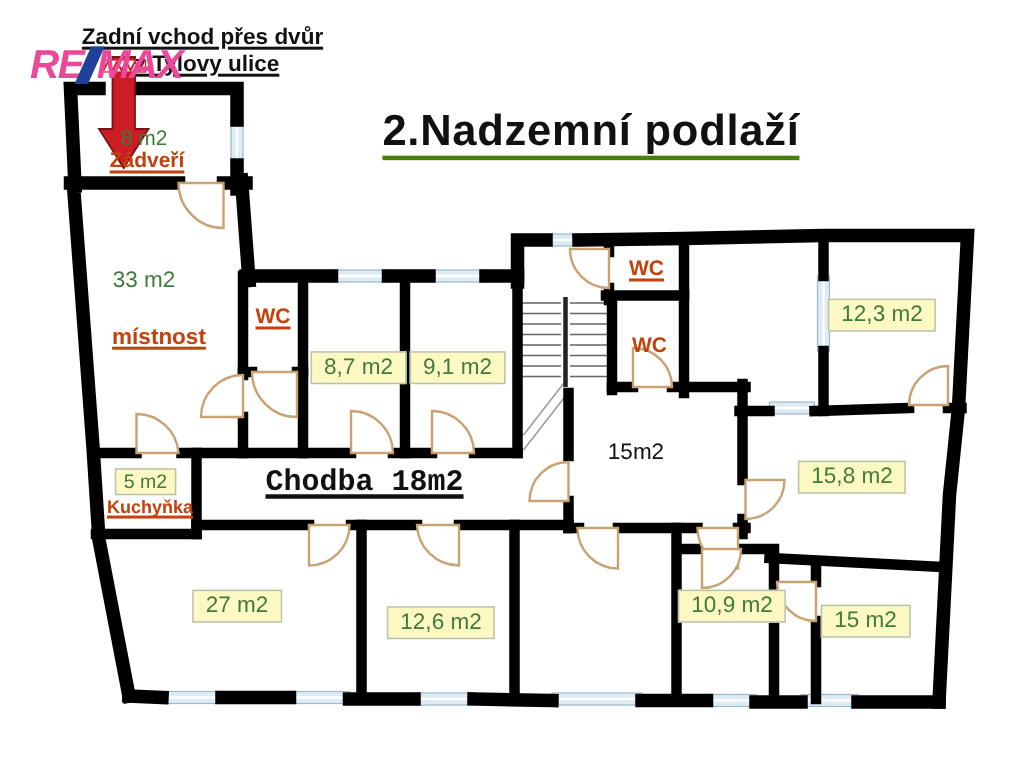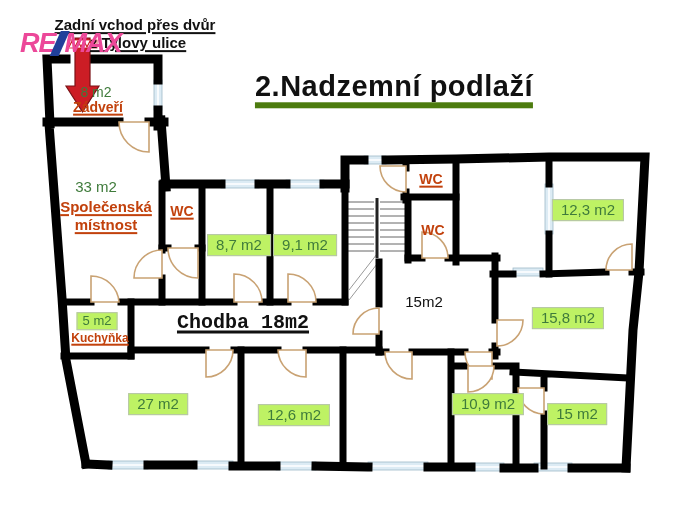--- a/index.html
+++ b/index.html
@@ -1,23 +1,23 @@
 <!DOCTYPE html>
 <html><head>
 <meta charset="utf-8">
 <style>
   html,body{margin:0;padding:0;background:#fff;}
   .stage{position:relative;width:684px;height:510px;background:#ffffff;overflow:hidden;
          font-family:"Liberation Sans",sans-serif;color:#111;margin-left:16px;}
   .stage svg{position:absolute;left:0;top:0;}
   .lbl{position:absolute;transform:translate(-50%,-50%);white-space:nowrap;line-height:1.05;}
   .area{color:#3f7b3b;font-size:15px;}
-  .abox{background:#bef264;border:1px solid #b7c3ae;padding:2px 8px;color:#3f7b3b;font-size:15px;}
+  .abox{background:#fef9c3;border:1px solid #b7c3ae;padding:2px 8px;color:#3f7b3b;font-size:15px;}
   .rname{font-weight:bold;color:#c2410c;text-decoration:underline;text-decoration-thickness:2px;text-underline-offset:2px;}
-  .title{font-size:29px;font-weight:bold;border-bottom:6px solid #4d7c0f;padding-bottom:1px;letter-spacing:0.5px;}
+  .title{font-size:29px;font-weight:bold;border-bottom:3px solid #4d7c0f;padding-bottom:1px;letter-spacing:0.5px;}
   .note{font-size:15px;font-weight:bold;text-decoration:underline;text-decoration-thickness:2px;text-underline-offset:2px;}
   .logo{position:absolute;left:4px;top:27px;font-style:italic;font-weight:bold;font-size:27px;letter-spacing:-1px;z-index:2;}
   .logo .red{color:#ec4899;}
   .logo .slash{display:inline-block;width:9px;height:25px;background:#20409a;transform:skewX(-24deg) translateY(4px);margin:0 -1px 0 1px;}
   .chodba{font-size:20px;font-weight:bold;text-decoration:underline;text-decoration-thickness:2.5px;text-underline-offset:3px;}
   .c15{font-size:15px;color:#111;}
 </style>
 </head>
 <body>
 
@@ -111,21 +111,20 @@
 
   <div class="lbl note" style="left:119px;top:25px;">Zadní vchod přes dvůr</div>
   <div class="lbl note" style="left:122px;top:43px;">z Tylovy ulice</div>
   <div class="logo"><span class="red">RE</span><span class="slash"></span><span class="red">MAX</span></div>
   <div class="lbl title" style="left:378px;top:90px;">2.Nadzemní podlaží</div>
 
   <div class="lbl area" style="left:80px;top:92px;font-size:14px;">8 m2</div>
   <div class="lbl rname" style="left:82px;top:107px;font-size:14px;">Zádveří</div>
 
   <div class="lbl area" style="left:80px;top:187px;">33 m2</div>
-  <div class="lbl rname" style="left:90px;top:207px;font-size:15px;">Společenská</div>
   <div class="lbl rname" style="left:90px;top:225px;font-size:15px;">místnost</div>
 
   <div class="lbl rname" style="left:166px;top:211px;font-size:14px;">WC</div>
   <div class="lbl abox" style="left:223px;top:245px;">8,7 m2</div>
   <div class="lbl abox" style="left:289px;top:245px;">9,1 m2</div>
 
   <div class="lbl rname" style="left:415px;top:179px;font-size:14px;">WC</div>
   <div class="lbl rname" style="left:417px;top:230px;font-size:14px;text-decoration:none;">WC</div>
 
   <div class="lbl abox" style="left:572px;top:210px;">12,3 m2</div>

